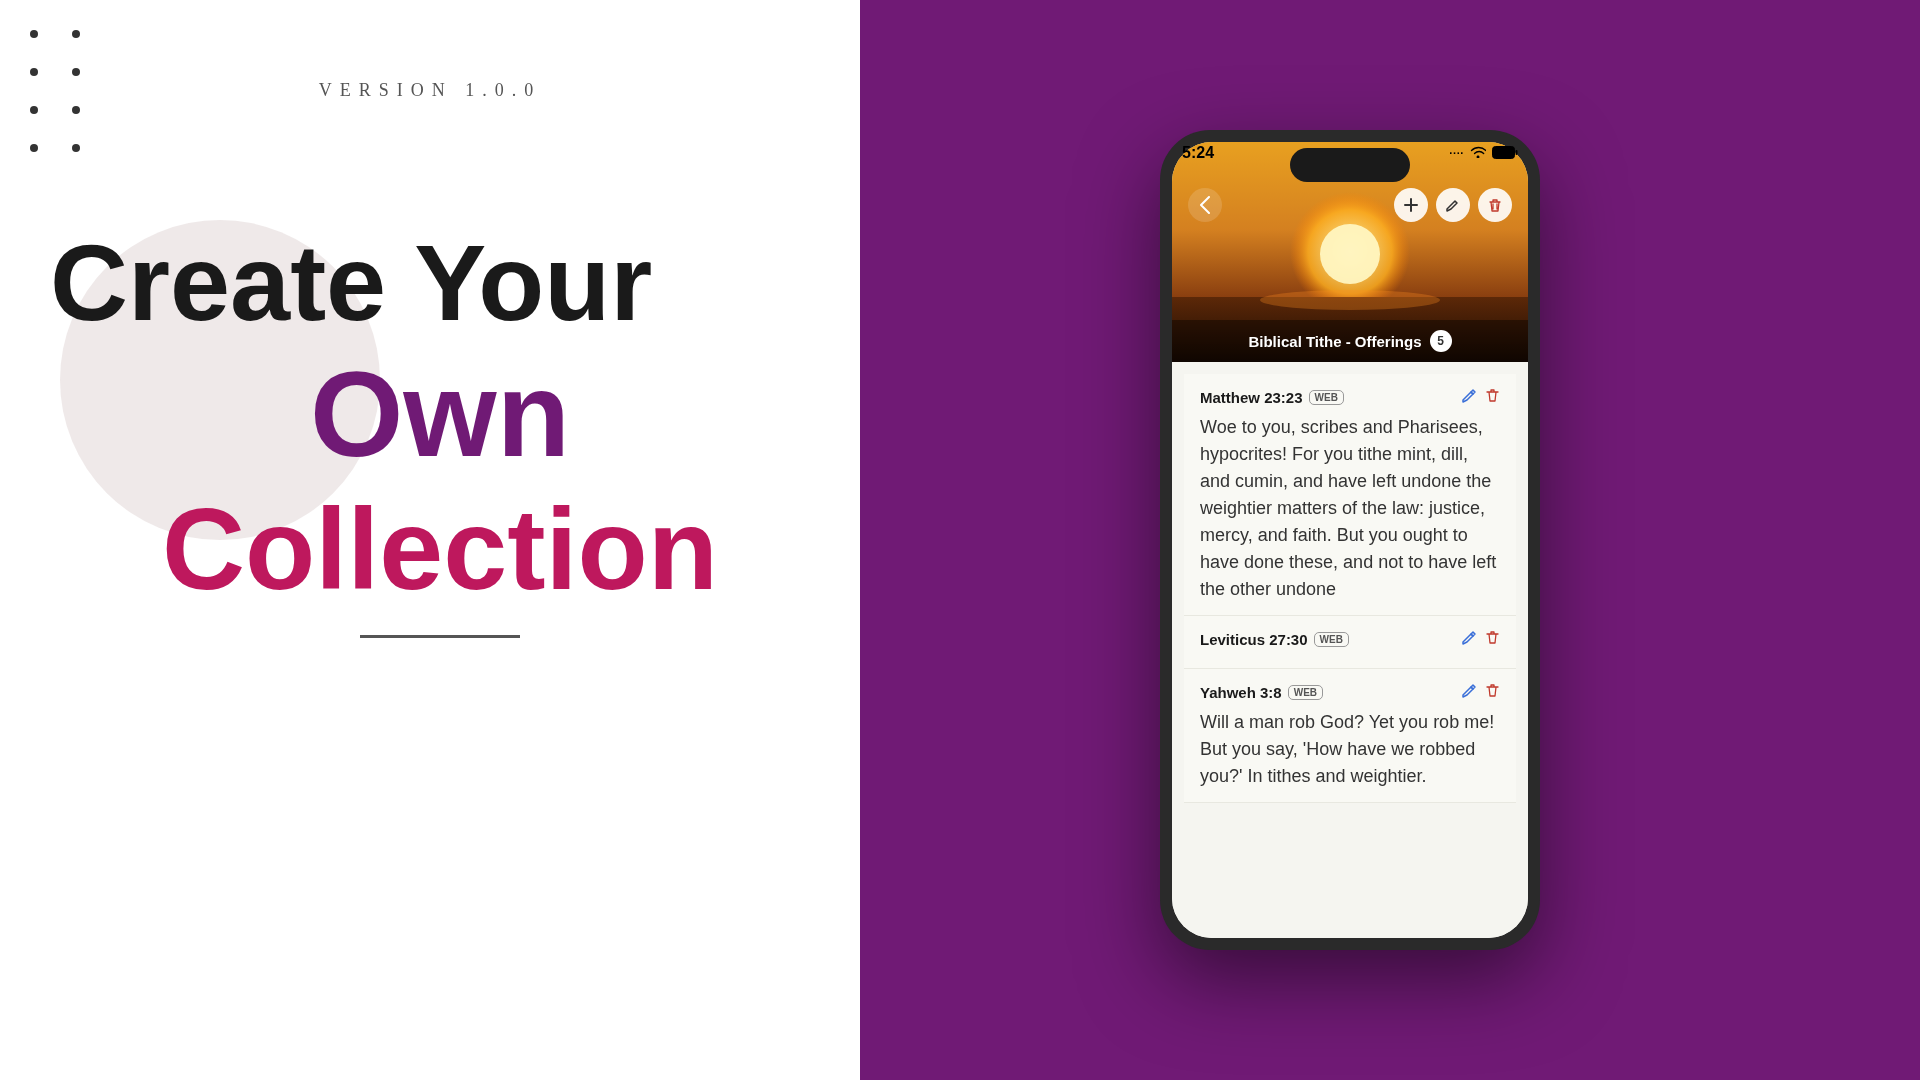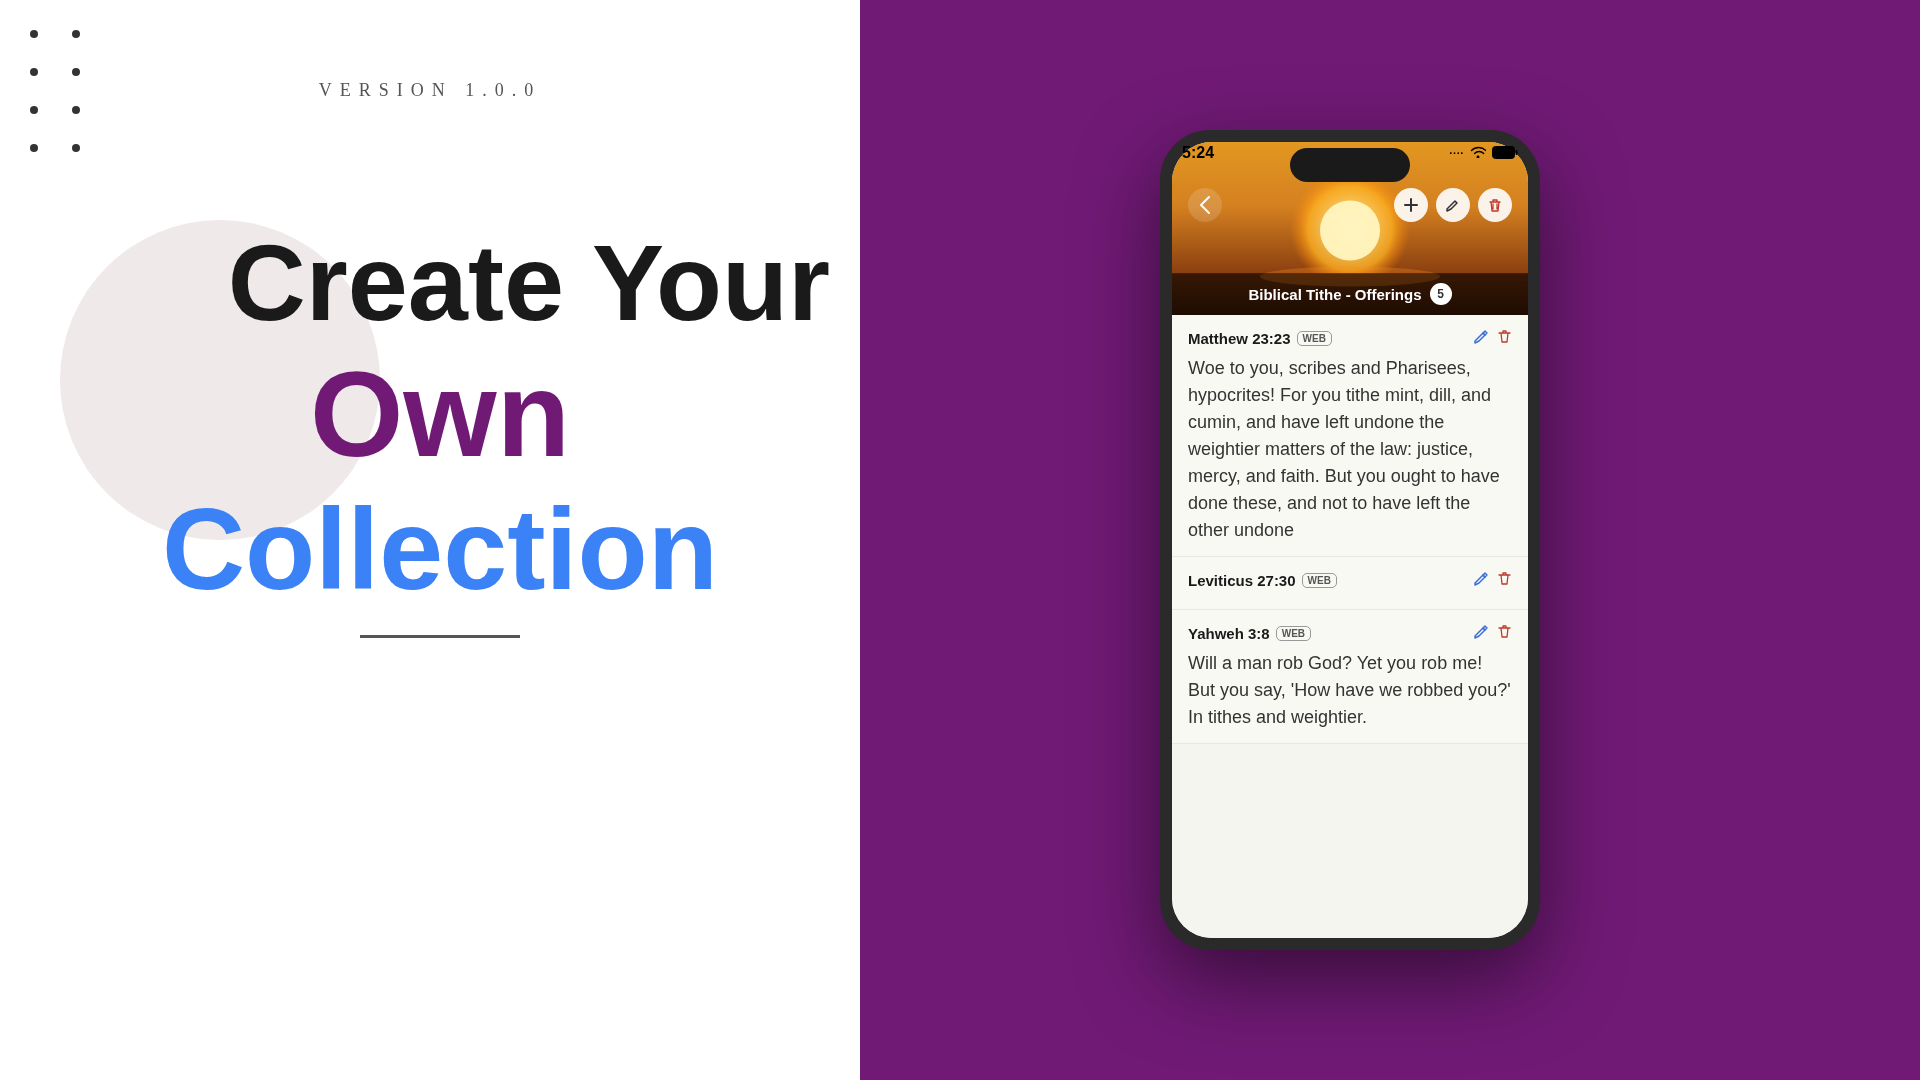--- a/index.html
+++ b/index.html
@@ -73,35 +73,35 @@
       top: 220px;
       width: 780px;
       text-align: center;
     }
 
     .hero-text .line1 {
       font-size: 108px;
       font-weight: 900;
       color: #1a1a1a;
       display: block;
-      text-align: right;
+      text-align: left;
     }
 
     .hero-text .line2 {
       font-size: 120px;
       font-weight: 900;
       color: #701a75;
       display: block;
       text-align: center;
     }
 
     .hero-text .line3 {
       font-size: 115px;
       font-weight: 900;
-      color: #3b82f6;
+      color: #be185d;
       display: block;
       text-align: center;
     }
 
     .underline-bar {
       width: 160px;
       height: 3px;
       background: #555;
       margin: 20px auto 0;
     }
@@ -181,21 +181,21 @@
       gap: 6px;
     }
 
     .status-icons span {
       font-size: 11px;
     }
 
     
     .hero-image {
       width: 100%;
-      height: 173px;
+      height: 220px;
       flex-shrink: 0;
       position: relative;
       overflow: hidden;
     }
 
     .hero-image-bg {
       width: 100%;
       height: 100%;
       background: linear-gradient(
         to bottom,
@@ -283,21 +283,21 @@
       display: flex;
       align-items: center;
       justify-content: center;
     }
 
     
     .scripture-list {
       flex: 1;
       overflow: hidden;
       background: #f5f5f0;
-      padding: 0;
+      padding: 12px;
     }
 
     .scripture-item {
       padding: 14px 16px 12px;
       border-bottom: 1px solid #e8e8e0;
       background: #f9f9f4;
       position: relative;
     }
 
     .scripture-item-header {

